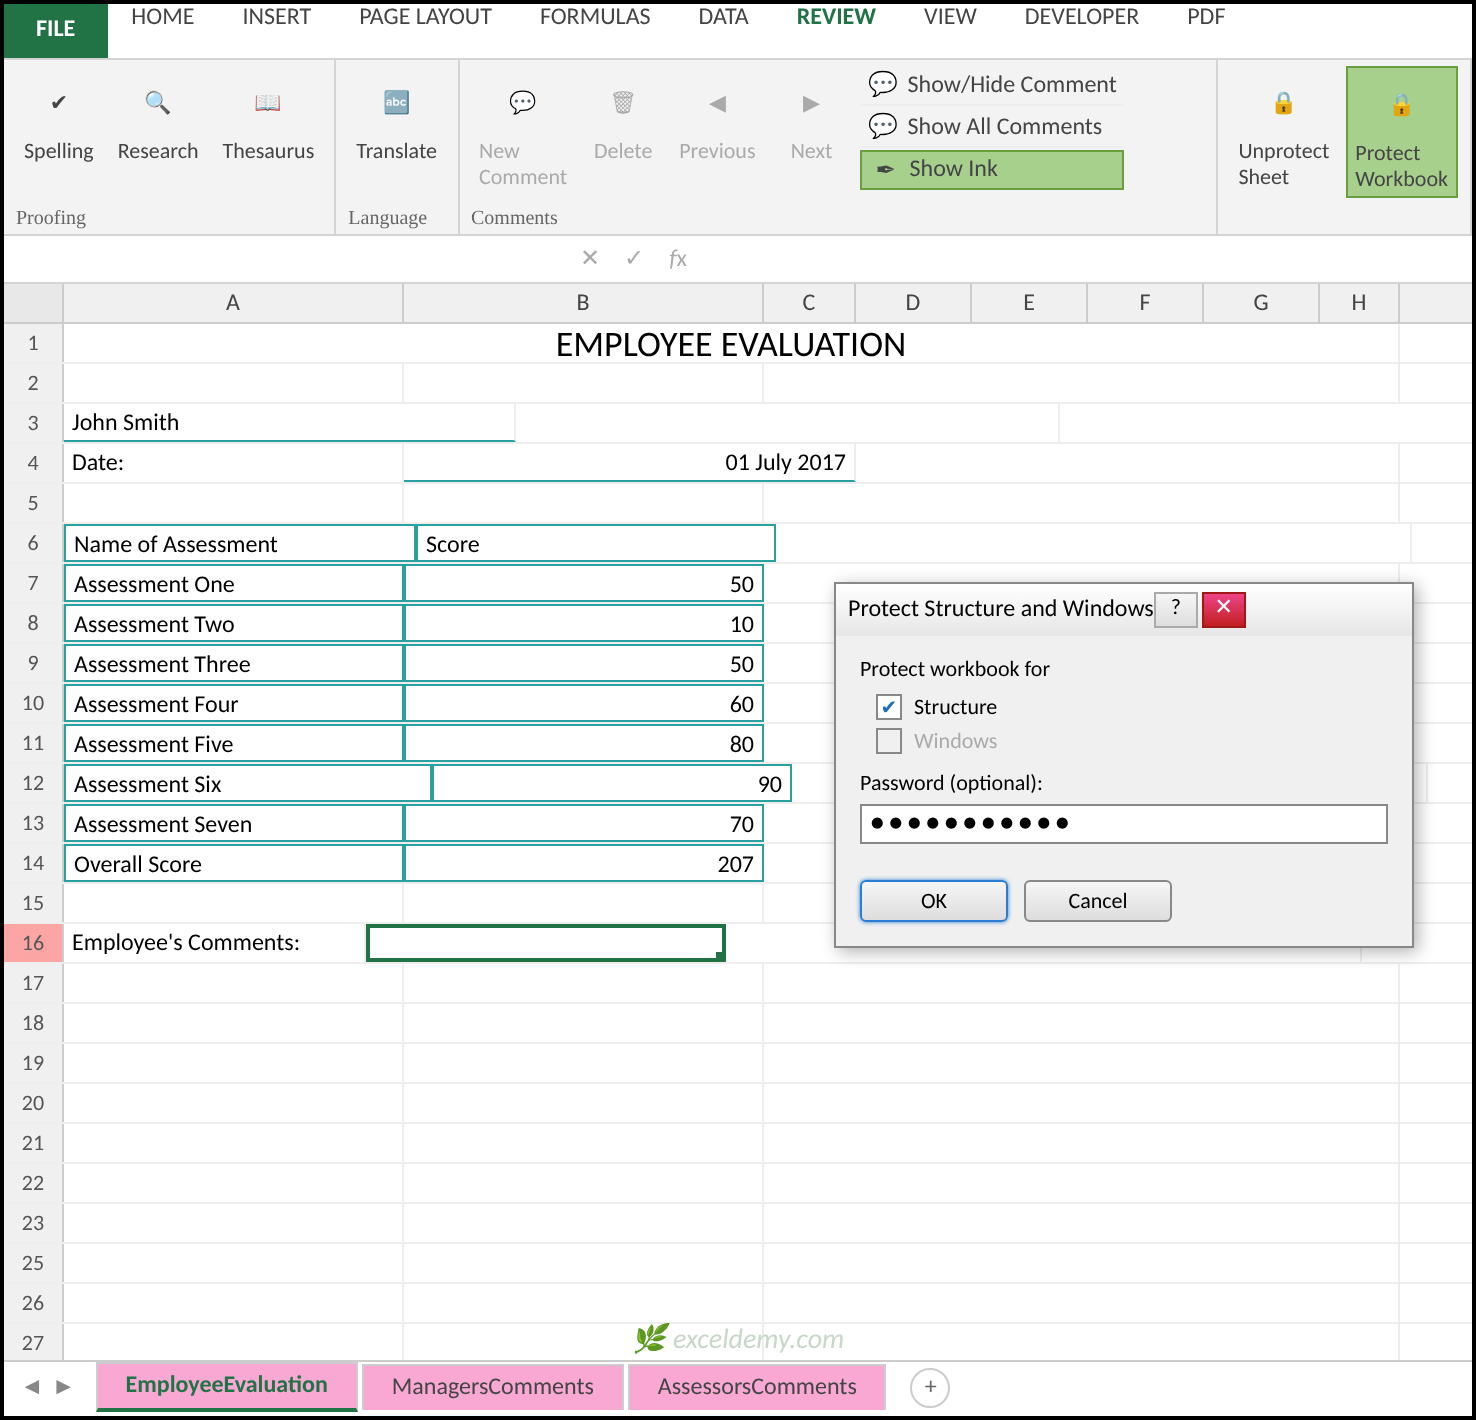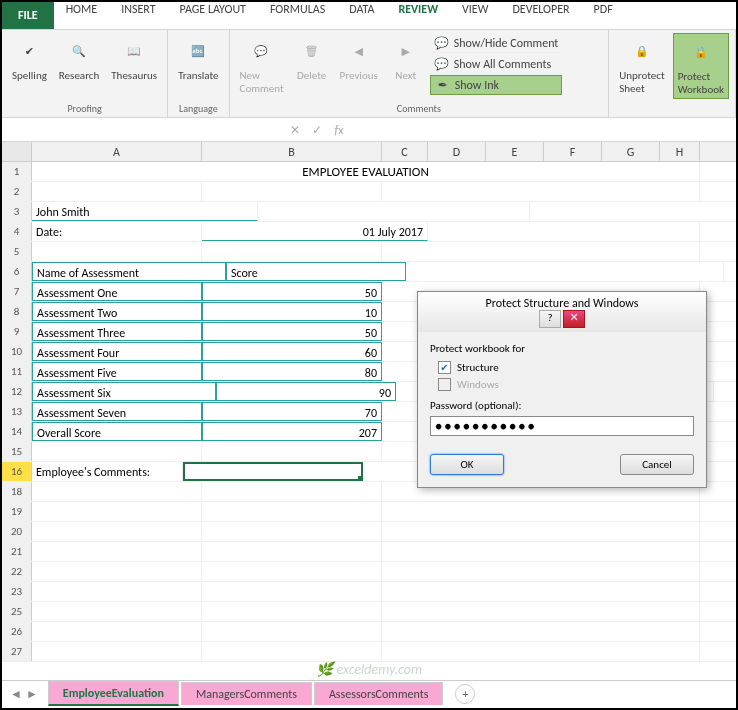--- a/index.html
+++ b/index.html
@@ -7,21 +7,21 @@
 
 
 .tabs { display: flex; height: 28px; background: #fff; border-bottom: 1px solid #d4d4d4; font-size: 12px; }
 .tab { padding: 0 12px; color: #444; cursor: pointer; }
 .tab.file { background: #217346; color: #fff; font-weight: bold; padding: 6px 16px; }
 .tab.active { color: #217346; font-weight: 600; }
 
 
 .ribbon { display: flex; height: 88px; background: #f3f3f3; border-bottom: 1px solid #d4d4d4; }
 .ribbon-group { border-right: 1px solid #d4d4d4; padding: 3px 6px 0; display: flex; flex-direction: column; justify-content: space-between; }
-.ribbon-group-label { text-align: center; font-size: 10px; color: #666; padding: 2px 0; }
+.ribbon-group-label { font-size: 10px; color: #666; padding: 2px 0; font-family: Liberation Serif, serif; }
 .ribbon-items { display: flex; align-items: flex-start; gap: 4px; flex: 1; }
 .ribbon-btn { display: flex; flex-direction: column; align-items: center; padding: 2px 4px; font-size: 11px; color: #444; cursor: pointer; }
 .ribbon-btn .icon { width: 32px; height: 32px; display: flex; align-items: center; justify-content: center; margin-bottom: 2px; }
 .ribbon-btn.disabled { color: #aaa; }
 .ribbon-btn.highlight { background: #a8d08d; border: 1px solid #6a9e3e; }
 .comments-col { display: flex; flex-direction: column; gap: 1px; font-size: 11px; color: #444; }
 .comments-col .row { display: flex; align-items: center; gap: 4px; padding: 1px 4px; }
 .comments-col .row.highlight { background: #a8d08d; border: 1px solid #6a9e3e; }
 .icon-sm { width: 16px; height: 16px; display: inline-flex; align-items: center; justify-content: center; }
 
@@ -37,44 +37,44 @@
 .grid-wrap { position: relative; }
 .col-headers { display: flex; height: 20px; background: #f0f0f0; border-bottom: 1px solid #ccc; font-size: 12px; }
 .corner { width: 30px; border-right: 1px solid #ccc; background: #e8e8e8; }
 .col-h { border-right: 1px solid #ccc; text-align: center; line-height: 20px; color: #444; }
 .col-A { width: 170px; } .col-B { width: 180px; } .col-C { width: 46px; }
 .col-D, .col-E, .col-F, .col-G { width: 58px; } .col-H { width: 40px; }
 
 .rows { }
 .row { display: flex; height: 20px; border-bottom: 1px solid #eee; font-size: 12px; }
 .row-h { width: 30px; background: #f0f0f0; border-right: 1px solid #ccc; text-align: center; line-height: 20px; color: #555; font-size: 11px; }
-.row-h.sel { background: #fde047; }
+.row-h.sel { background: #fca5a5; }
 .cell { border-right: 1px solid #eee; padding: 0 4px; line-height: 20px; overflow: hidden; white-space: nowrap; }
 
-.title-row { font-size: 13px; text-align: center; }
+.title-row { font-size: 18px; text-align: center; }
 .entry { color: #000000; border-bottom: 1px solid #2aa19e; }
 .tbl-cell { border: 1px solid #2aa19e; }
 .tbl-r { text-align: right; }
 .selected-cell { border: 2px solid #217346; position: relative; }
 .fill-handle { position: absolute; bottom: -3px; right: -3px; width: 6px; height: 6px; background: #217346; }
 
 
 .dialog { position: absolute; top: 289px; left: 415px; width: 290px; background: #f0f0f0; border: 1px solid #888; box-shadow: 2px 2px 8px rgba(0,0,0,0.3); font-size: 11px; }
-.dialog-title { display: flex; align-items: center; background: linear-gradient(#fff,#e6e6e6); padding: 4px 6px; font-size: 12px; flex-direction: column; }
+.dialog-title { display: flex; align-items: center; background: linear-gradient(#fff,#e6e6e6); padding: 4px 6px; font-size: 12px; }
 .dialog-title-btns { display: flex; gap: 2px; }
 .dialog-title-btns .btn { width: 22px; height: 18px; border: 1px solid #aaa; background: linear-gradient(#f6f6f6,#ddd); text-align: center; font-size: 11px; cursor: pointer; }
 .dialog-title-btns .btn.close { background: linear-gradient(#e48,#c02020); color: #fff; border-color: #a01818; }
 .dialog-body { padding: 10px 12px; }
 .fieldset-label { margin-bottom: 6px; }
 .chk-row { display: flex; align-items: center; gap: 6px; margin: 4px 0 4px 8px; }
 .chk { width: 13px; height: 13px; border: 1px solid #888; background: #fff; display: inline-flex; align-items: center; justify-content: center; font-size: 10px; color: #1d6fb8; }
 .chk.disabled { background: #f0f0f0; color: #bbb; }
 .pw-label { margin-top: 8px; }
 .pw-input { width: 100%; border: 1px solid #888; padding: 2px 4px; margin-top: 4px; font-size: 12px; background: #fff; letter-spacing: 2px; }
-.dialog-btns { display: flex; justify-content: space-between; gap: 8px; padding: 8px 12px 12px; }
+.dialog-btns { display: flex; justify-content: flex-start; gap: 8px; padding: 8px 12px 12px; }
 .dialog-btns button { width: 74px; padding: 3px 0; border: 1px solid #888; background: linear-gradient(#f6f6f6,#ddd); font-size: 11px; cursor: pointer; border-radius: 3px; }
 .dialog-btns button.primary { border: 1px solid #2b7cd3; box-shadow: 0 0 2px #2b7cd3; }
 
 
 .sheet-bar { position: absolute; bottom: 2px; left: 0; right: 0; height: 26px; display: flex; align-items: center; background: #fff; border-top: 1px solid #ccc; font-size: 12px; }
 .sheet-nav { display: flex; gap: 4px; padding: 0 8px; color: #888; }
 .sheet-tab { padding: 4px 14px; border: 1px solid #ccc; border-bottom: none; margin-left: 2px; background: #f9a8d4; cursor: pointer; color: #444; }
 .sheet-tab.active { border-bottom: 2px solid #217346; color: #217346; font-weight: 600; }
 .sheet-add { margin-left: 12px; width: 20px; height: 20px; border: 1px solid #ccc; border-radius: 50%; text-align: center; line-height: 18px; color: #666; cursor: pointer; }
 
@@ -225,21 +225,21 @@
         <div class="cell " style="width: 272px;"></div>
       </div>
       <div class="row">
         <div class="row-h">5</div>
         <div class="cell " style="width: 170px;"></div>
         <div class="cell " style="width: 180px;"></div>
         <div class="cell " style="width: 318px;"></div>
       </div>
       <div class="row">
         <div class="row-h">6</div>
-        <div class="cell tbl-cell" style="width: 194px;">Name of Assessment</div>
+        <div class="cell tbl-cell" style="width: 176px;">Name of Assessment</div>
         <div class="cell tbl-cell" style="width: 180px;">Score</div>
         <div class="cell " style="width: 318px;"></div>
       </div>
       <div class="row">
         <div class="row-h">7</div>
         <div class="cell tbl-cell" style="width: 170px;">Assessment One</div>
         <div class="cell tbl-cell tbl-r" style="width: 180px;">50</div>
         <div class="cell " style="width: 318px;"></div>
       </div>
       <div class="row">
@@ -289,20 +289,26 @@
         <div class="cell " style="width: 170px;"></div>
         <div class="cell " style="width: 180px;"></div>
         <div class="cell " style="width: 318px;"></div>
       </div>
       <div class="row">
         <div class="row-h sel">16</div>
         <div class="cell " style="width: 151px;">Employee's Comments:</div>
         <div class="cell selected-cell" style="width: 180px;">
           <div class="fill-handle"></div>
         </div>
+        <div class="cell " style="width: 318px;"></div>
+      </div>
+      <div class="row">
+        <div class="row-h">17</div>
+        <div class="cell " style="width: 170px;"></div>
+        <div class="cell " style="width: 180px;"></div>
         <div class="cell " style="width: 318px;"></div>
       </div>
       <div class="row">
         <div class="row-h">18</div>
         <div class="cell " style="width: 170px;"></div>
         <div class="cell " style="width: 180px;"></div>
         <div class="cell " style="width: 318px;"></div>
       </div>
       <div class="row">
         <div class="row-h">19</div>

